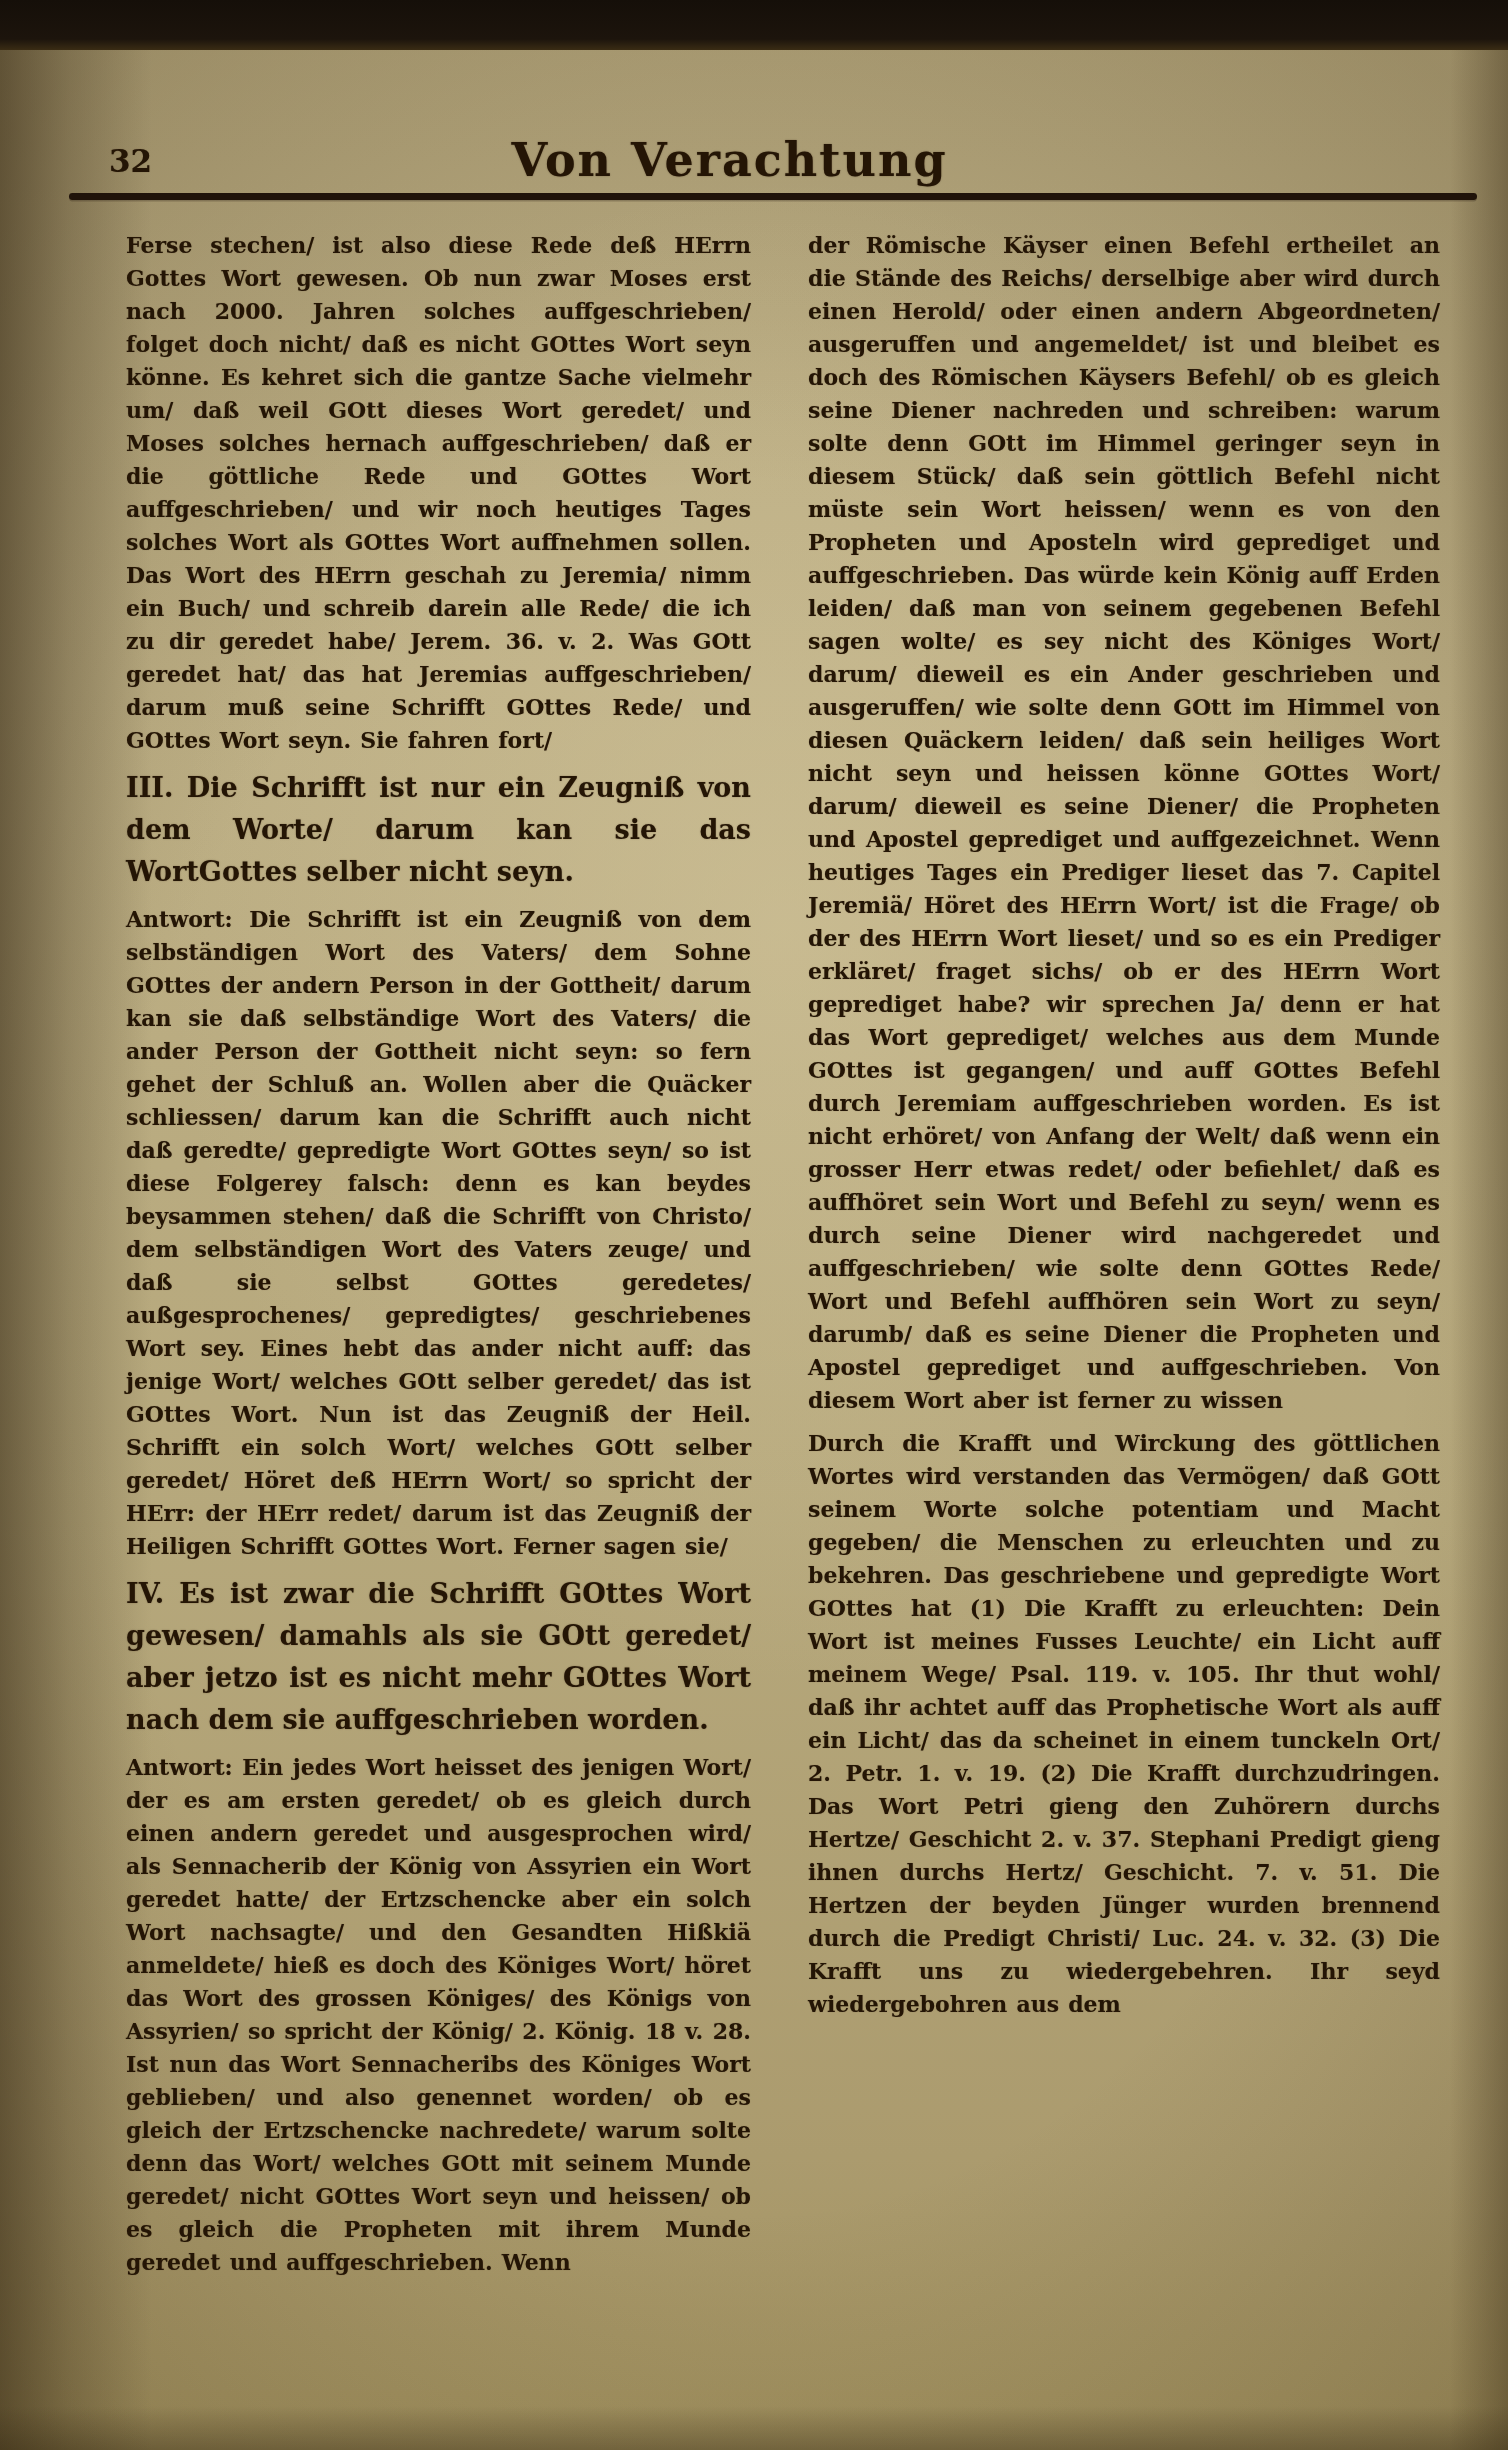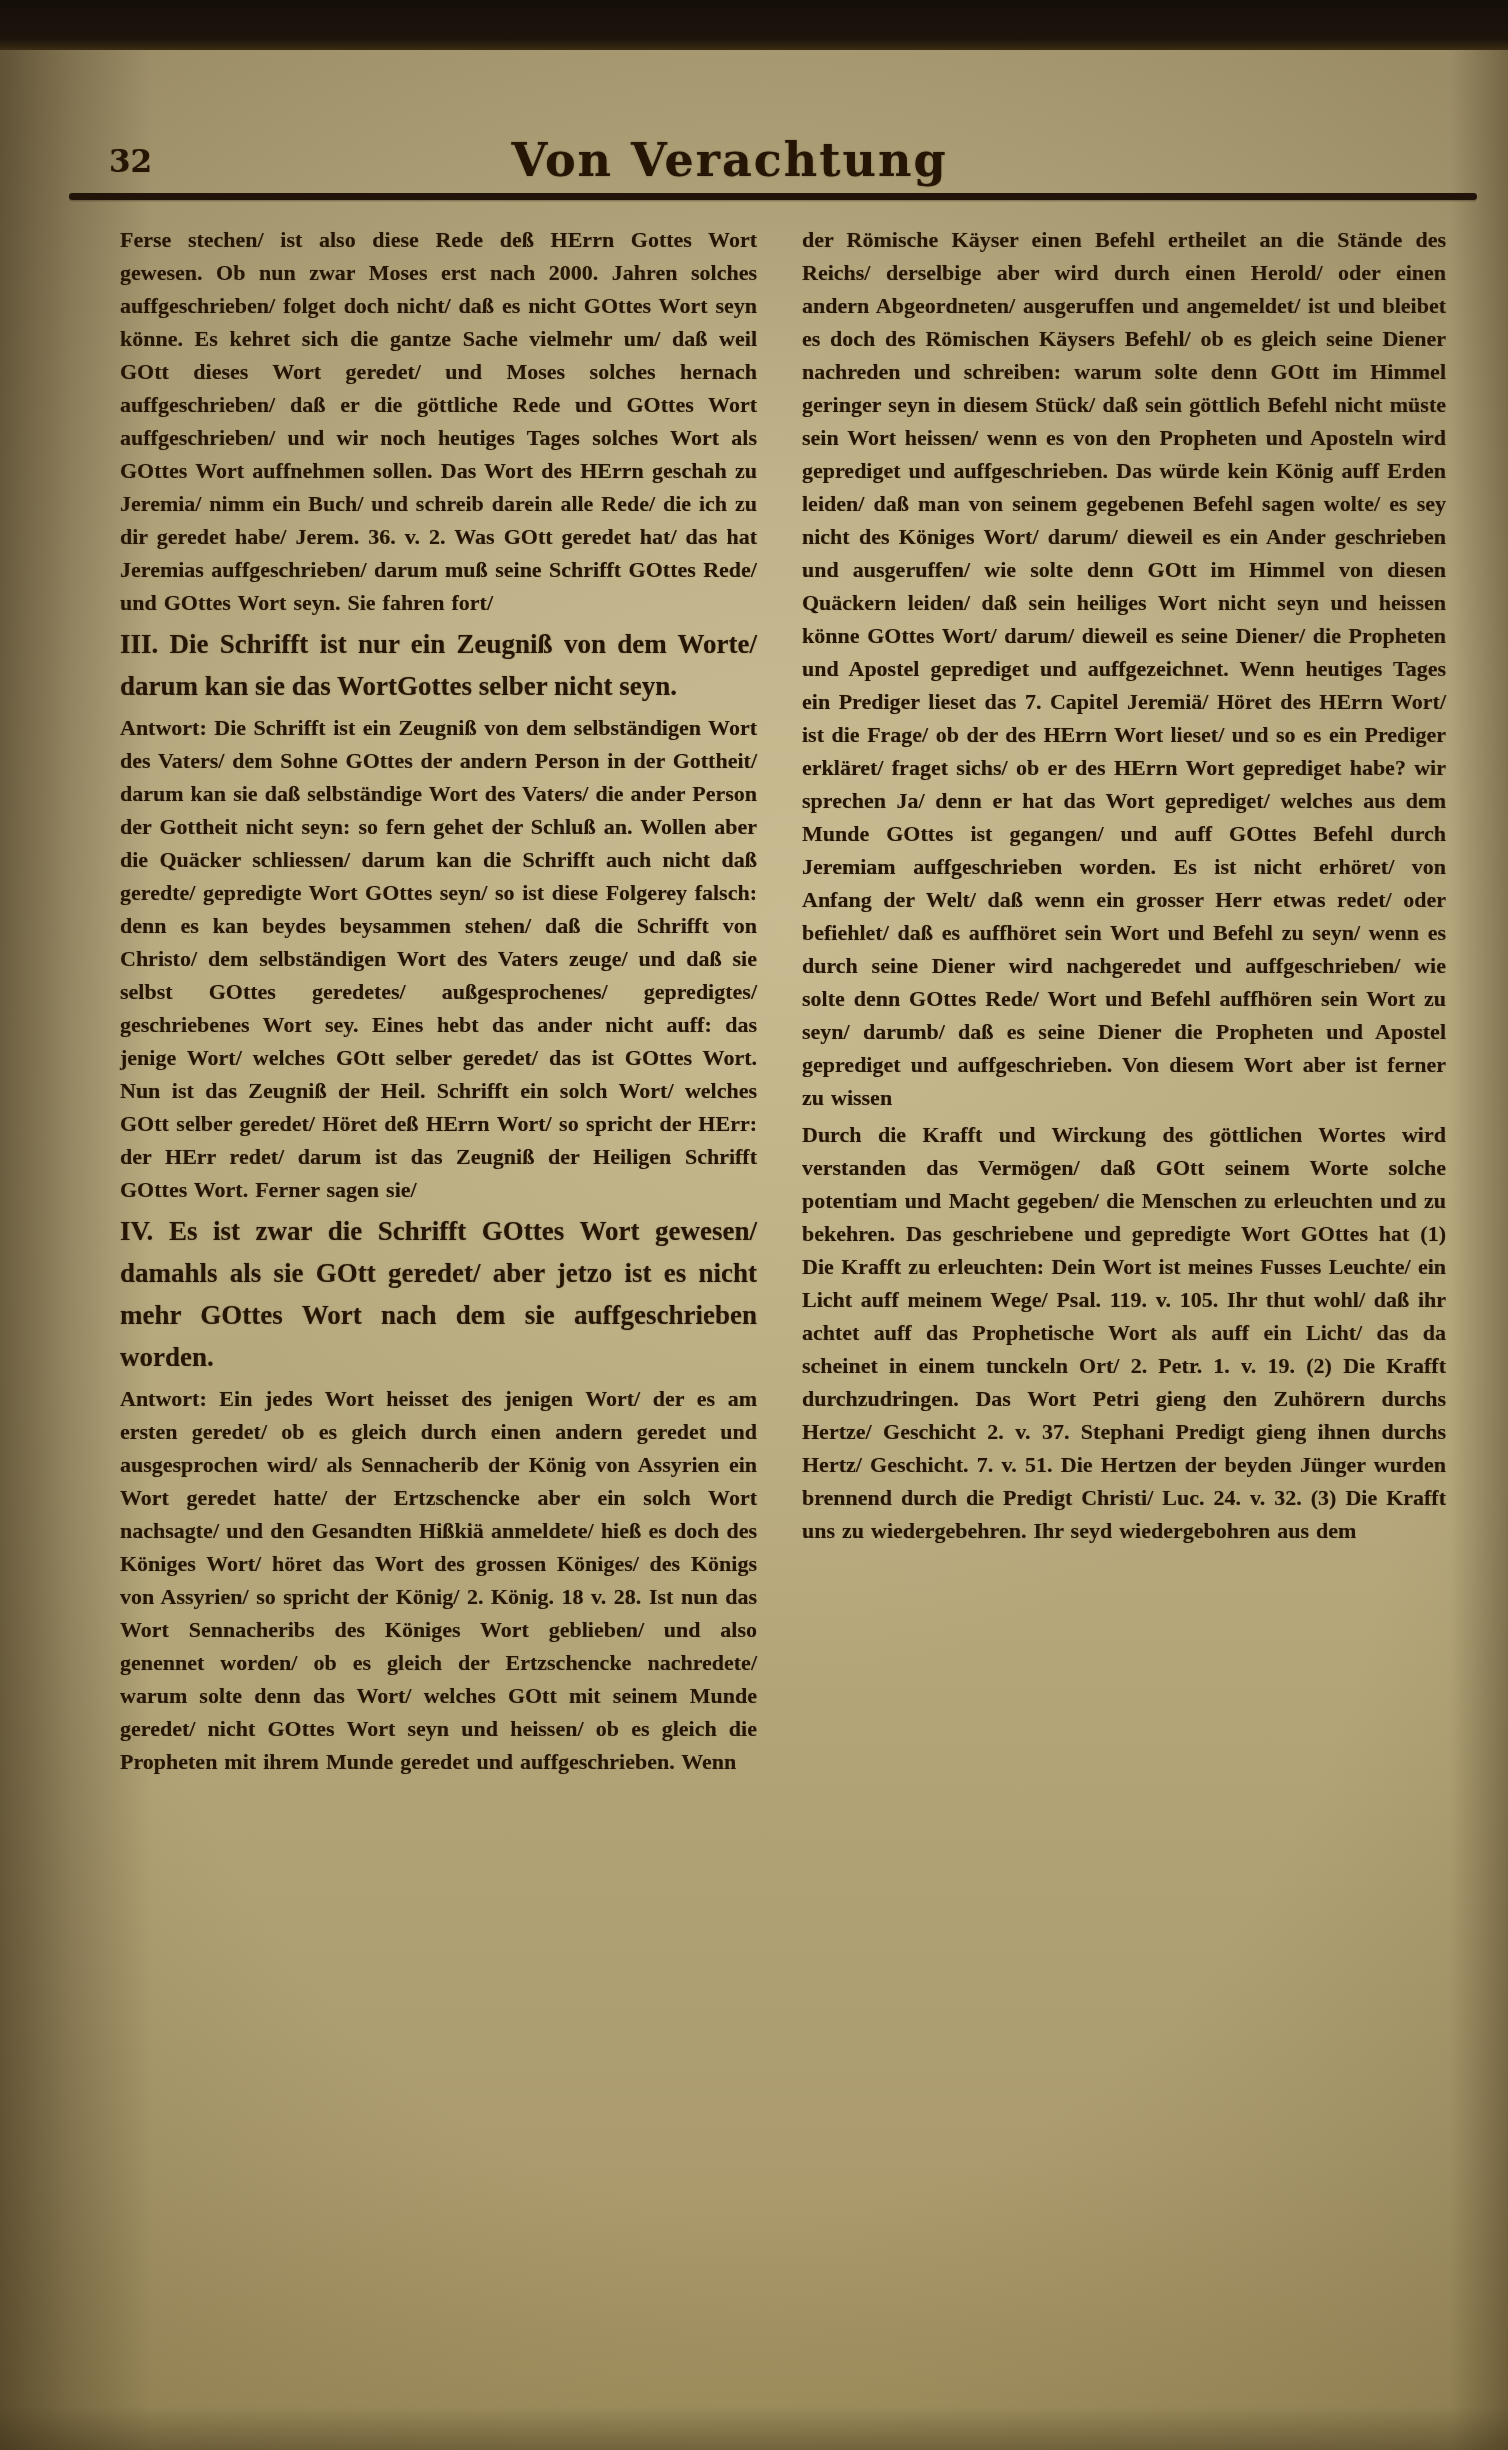--- a/index.html
+++ b/index.html
@@ -47,21 +47,21 @@
     position:absolute;top:193px;left:69px;width:1408px;height:6.9px;
     background:#20130a;border-radius:3.4px;
     box-shadow:0 1.5px 0 rgba(32,19,10,0.25);
   }
   .col{
     position:absolute;top:219px;
     text-align:justify;
   }
   .col-left{left:116px;width:645px;}
   .col-right{left:798px;width:652px;}
-  .col p{margin:4px;font-family:Liberation Serif, serif;}
+  .col p{margin:10px;}
   .body-text{
     font-size:22px;line-height:33px;font-weight:bold;
     word-spacing:1.5px;
     text-shadow:0 0 1px rgba(42,22,6,.35);
   }
   .heading{
     font-size:27px;line-height:42px;font-weight:bold;
     margin:9.8px 0 6.9px 0;
     text-shadow:0 0 1.5px rgba(42,22,6,.4);
   }

